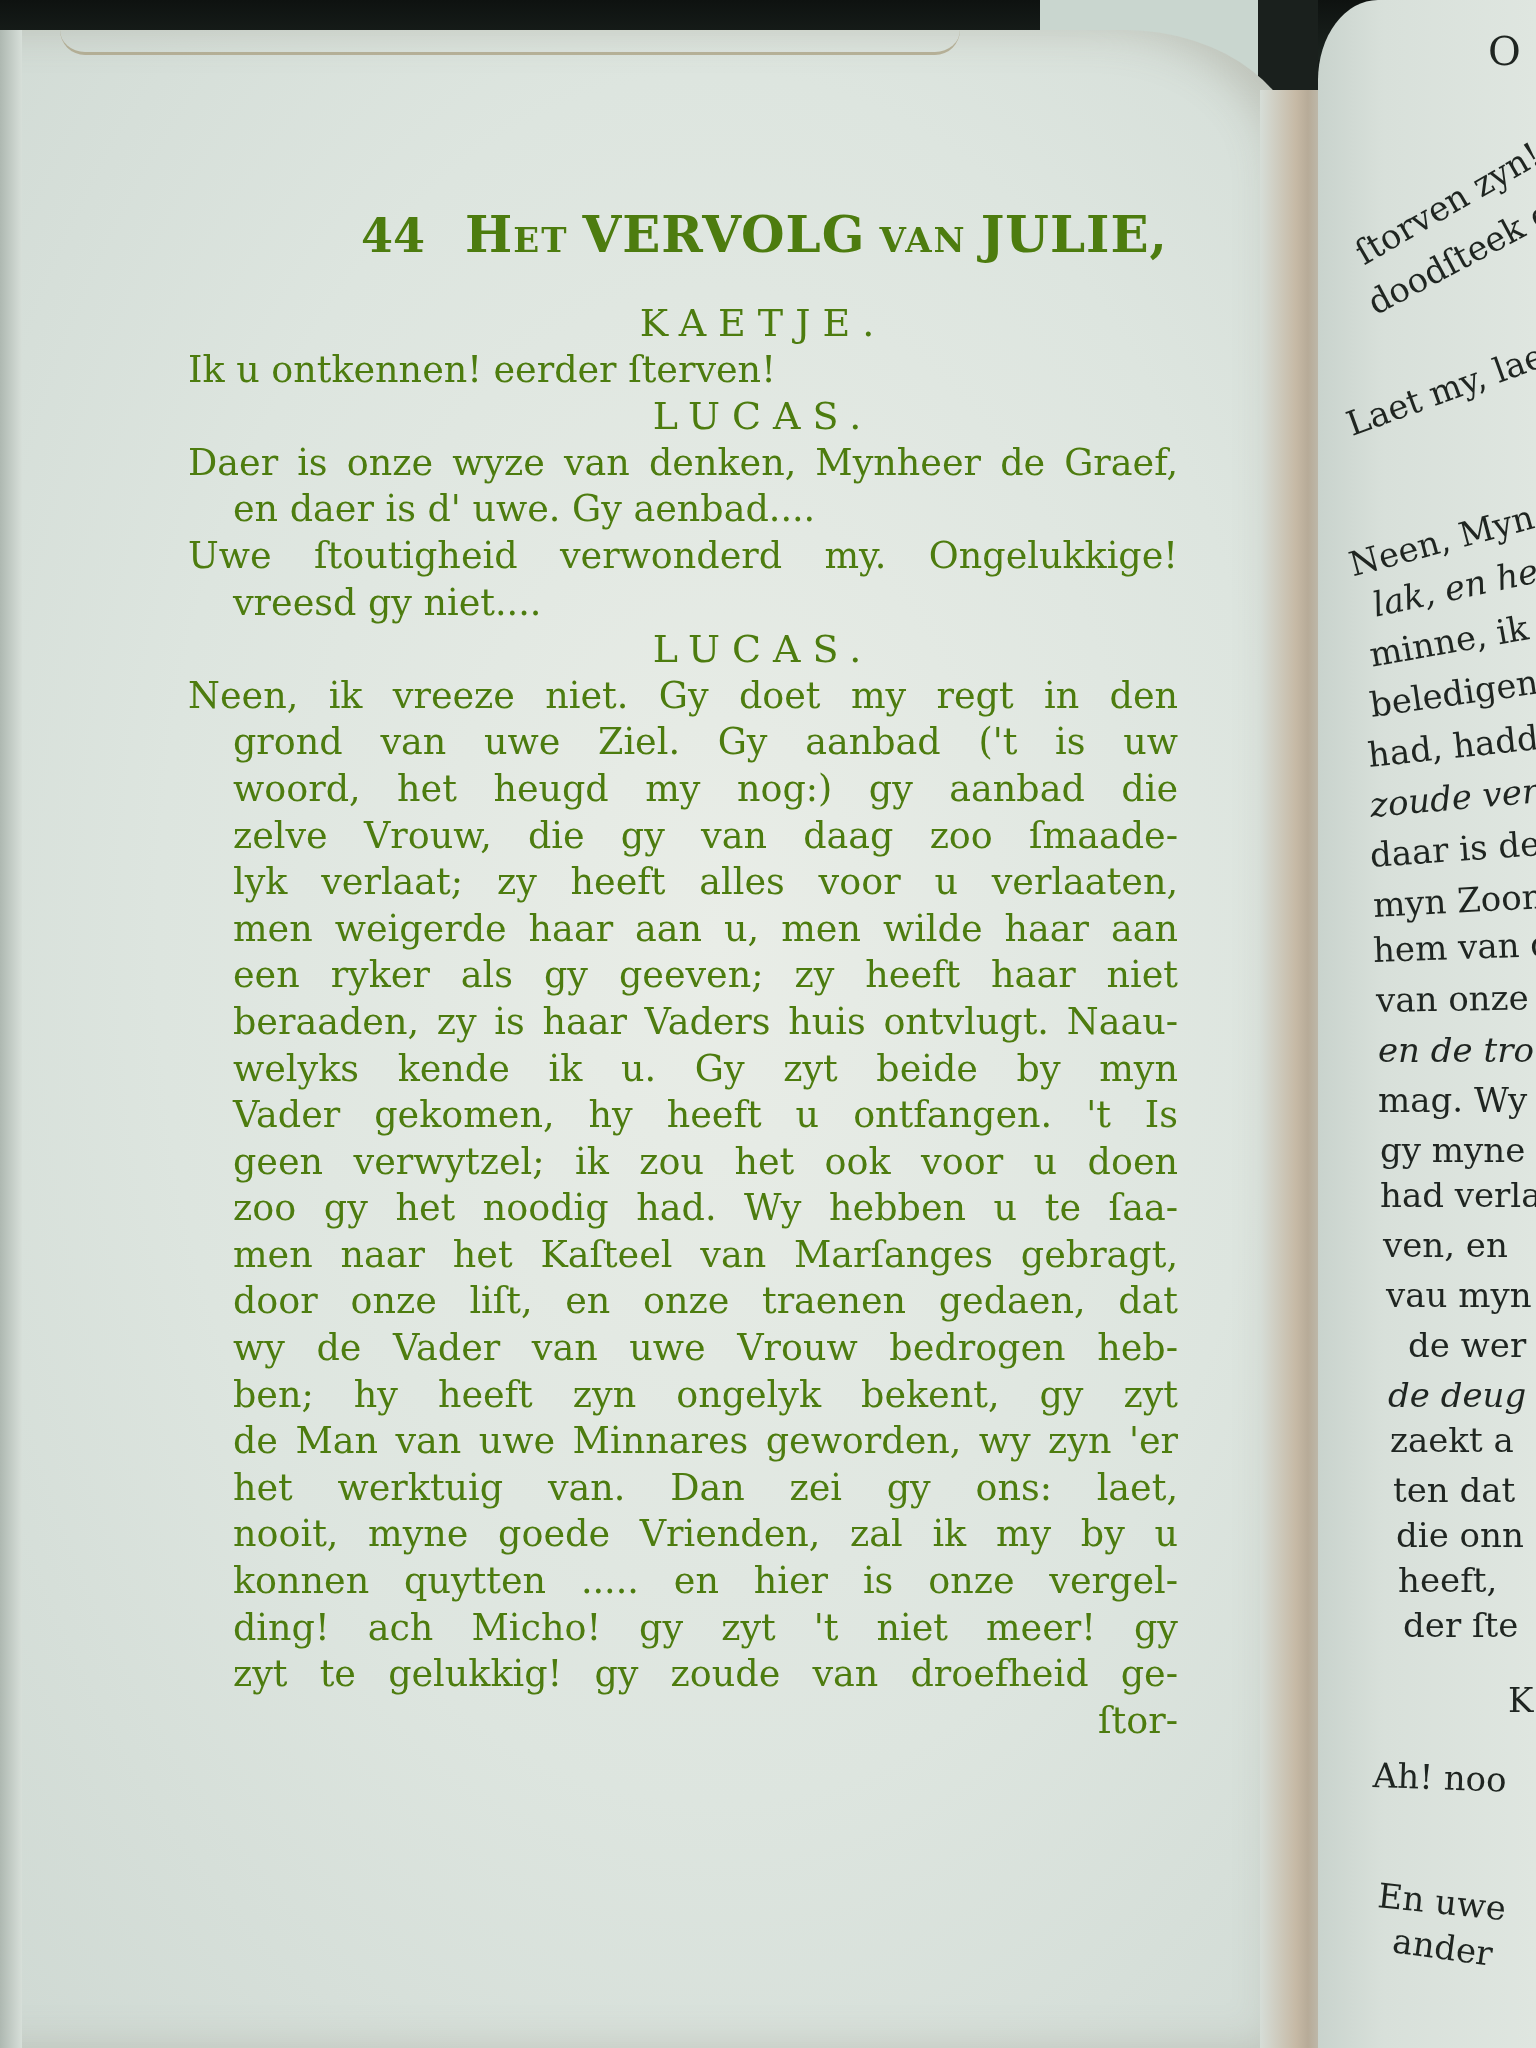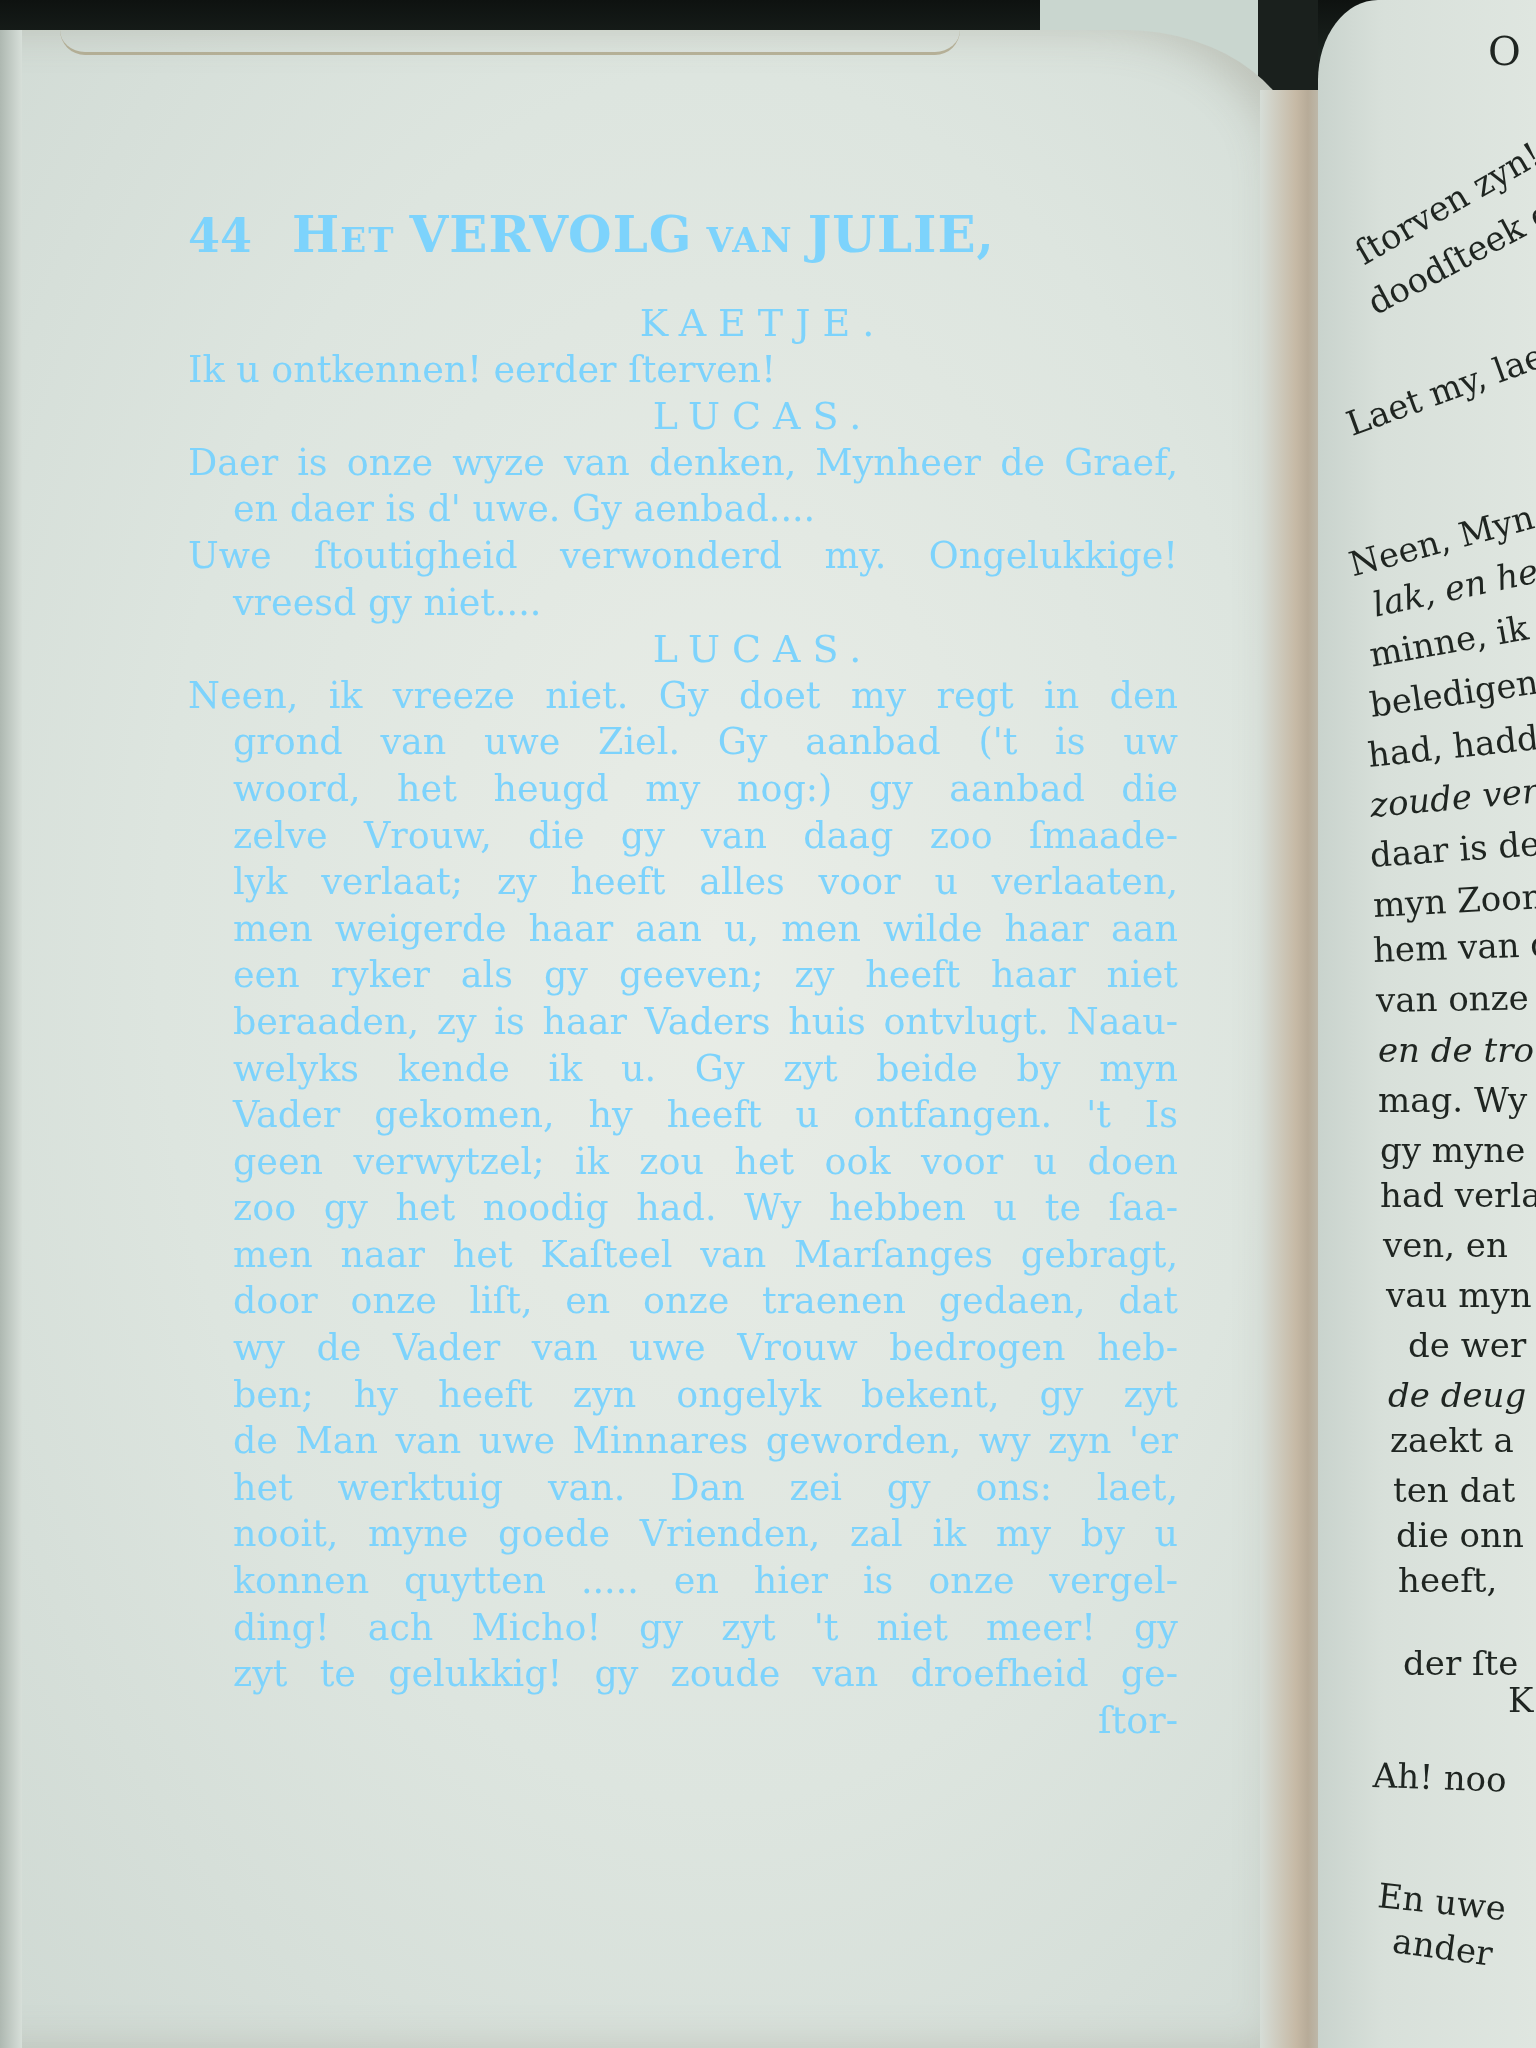--- a/index.html
+++ b/index.html
@@ -42,21 +42,21 @@
       position:absolute; left:1260px; top:90px; width:80px; height:1958px;
       background:linear-gradient(90deg,#d6ddd7 0%,#c6b9a5 45%,#b7ab98 60%,#cbd3cd 100%);
     }
     
     .page-right {
       position:absolute; left:1318px; top:0; width:218px; height:2048px;
       background:linear-gradient(90deg,#c9d3cd 0%,#d8e0da 30%,#dfe6e0 100%);
       border-top-left-radius:60px 80px;
       overflow:hidden;
     }
-    .ink { color:#7dd3fc; }
+    .ink { color:#4d7c0f;justify-content:flex-end; }
 
     
     .running-head {
       position:absolute; left:188px; top:205px; width:980px; height:70px;
       display:flex; align-items:baseline; white-space:nowrap;
     }
     .page-number { font-size:46px; font-weight:bold; margin-right:40px; }
     .title-sc { font-size:34px; font-weight:bold; letter-spacing:2px; }
     .title-big { font-size:50px; font-weight:bold; letter-spacing:1px; }
     .title-gap { display:inline-block; width:14px; }
@@ -159,18 +159,18 @@
     <span class="rp-line" style="left: 62px; top: 1130px; transform: rotate(0deg); transform-origin: left center;">gy myne</span>
     <span class="rp-line" style="left: 62px; top: 1175px; transform: rotate(0deg); transform-origin: left center;">had verla</span>
     <span class="rp-line" style="left: 65px; top: 1225px; transform: rotate(0deg); transform-origin: left center;">ven, en</span>
     <span class="rp-line" style="left: 68px; top: 1275px; transform: rotate(0deg); transform-origin: left center;">vau myn</span>
     <span class="rp-line" style="left: 70px; top: 1325px; transform: rotate(0deg); transform-origin: left center; margin-left: 20px;">de wer</span>
     <span class="rp-line italic" style="left: 70px; top: 1375px; transform: rotate(0deg); transform-origin: left center;">de deug</span>
     <span class="rp-line" style="left: 72px; top: 1420px; transform: rotate(0deg); transform-origin: left center;">zaekt a</span>
     <span class="rp-line" style="left: 75px; top: 1470px; transform: rotate(0deg); transform-origin: left center;">ten dat</span>
     <span class="rp-line" style="left: 78px; top: 1515px; transform: rotate(0deg); transform-origin: left center;">die onn</span>
     <span class="rp-line" style="left: 80px; top: 1560px; transform: rotate(0deg); transform-origin: left center;">heeft,</span>
-    <span class="rp-line" style="left: 85px; top: 1643px; transform: rotate(0deg); transform-origin: left center;">der ſte</span>
+    <span class="rp-line" style="left: 85px; top: 1605px; transform: rotate(0deg); transform-origin: left center;">der ſte</span>
     <span class="rp-line" style="left: 190px; top: 1680px; transform: rotate(0deg); transform-origin: left center;">K</span>
     <span class="rp-line" style="left: 55px; top: 1755px; transform: rotate(2deg); transform-origin: left center;">Ah! noo</span>
     <span class="rp-line" style="left: 60px; top: 1875px; transform: rotate(6deg); transform-origin: left center;">En uwe</span>
     <span class="rp-line" style="left: 75px; top: 1920px; transform: rotate(8deg); transform-origin: left center;">ander</span>
   </div>
 
 </body></html>

